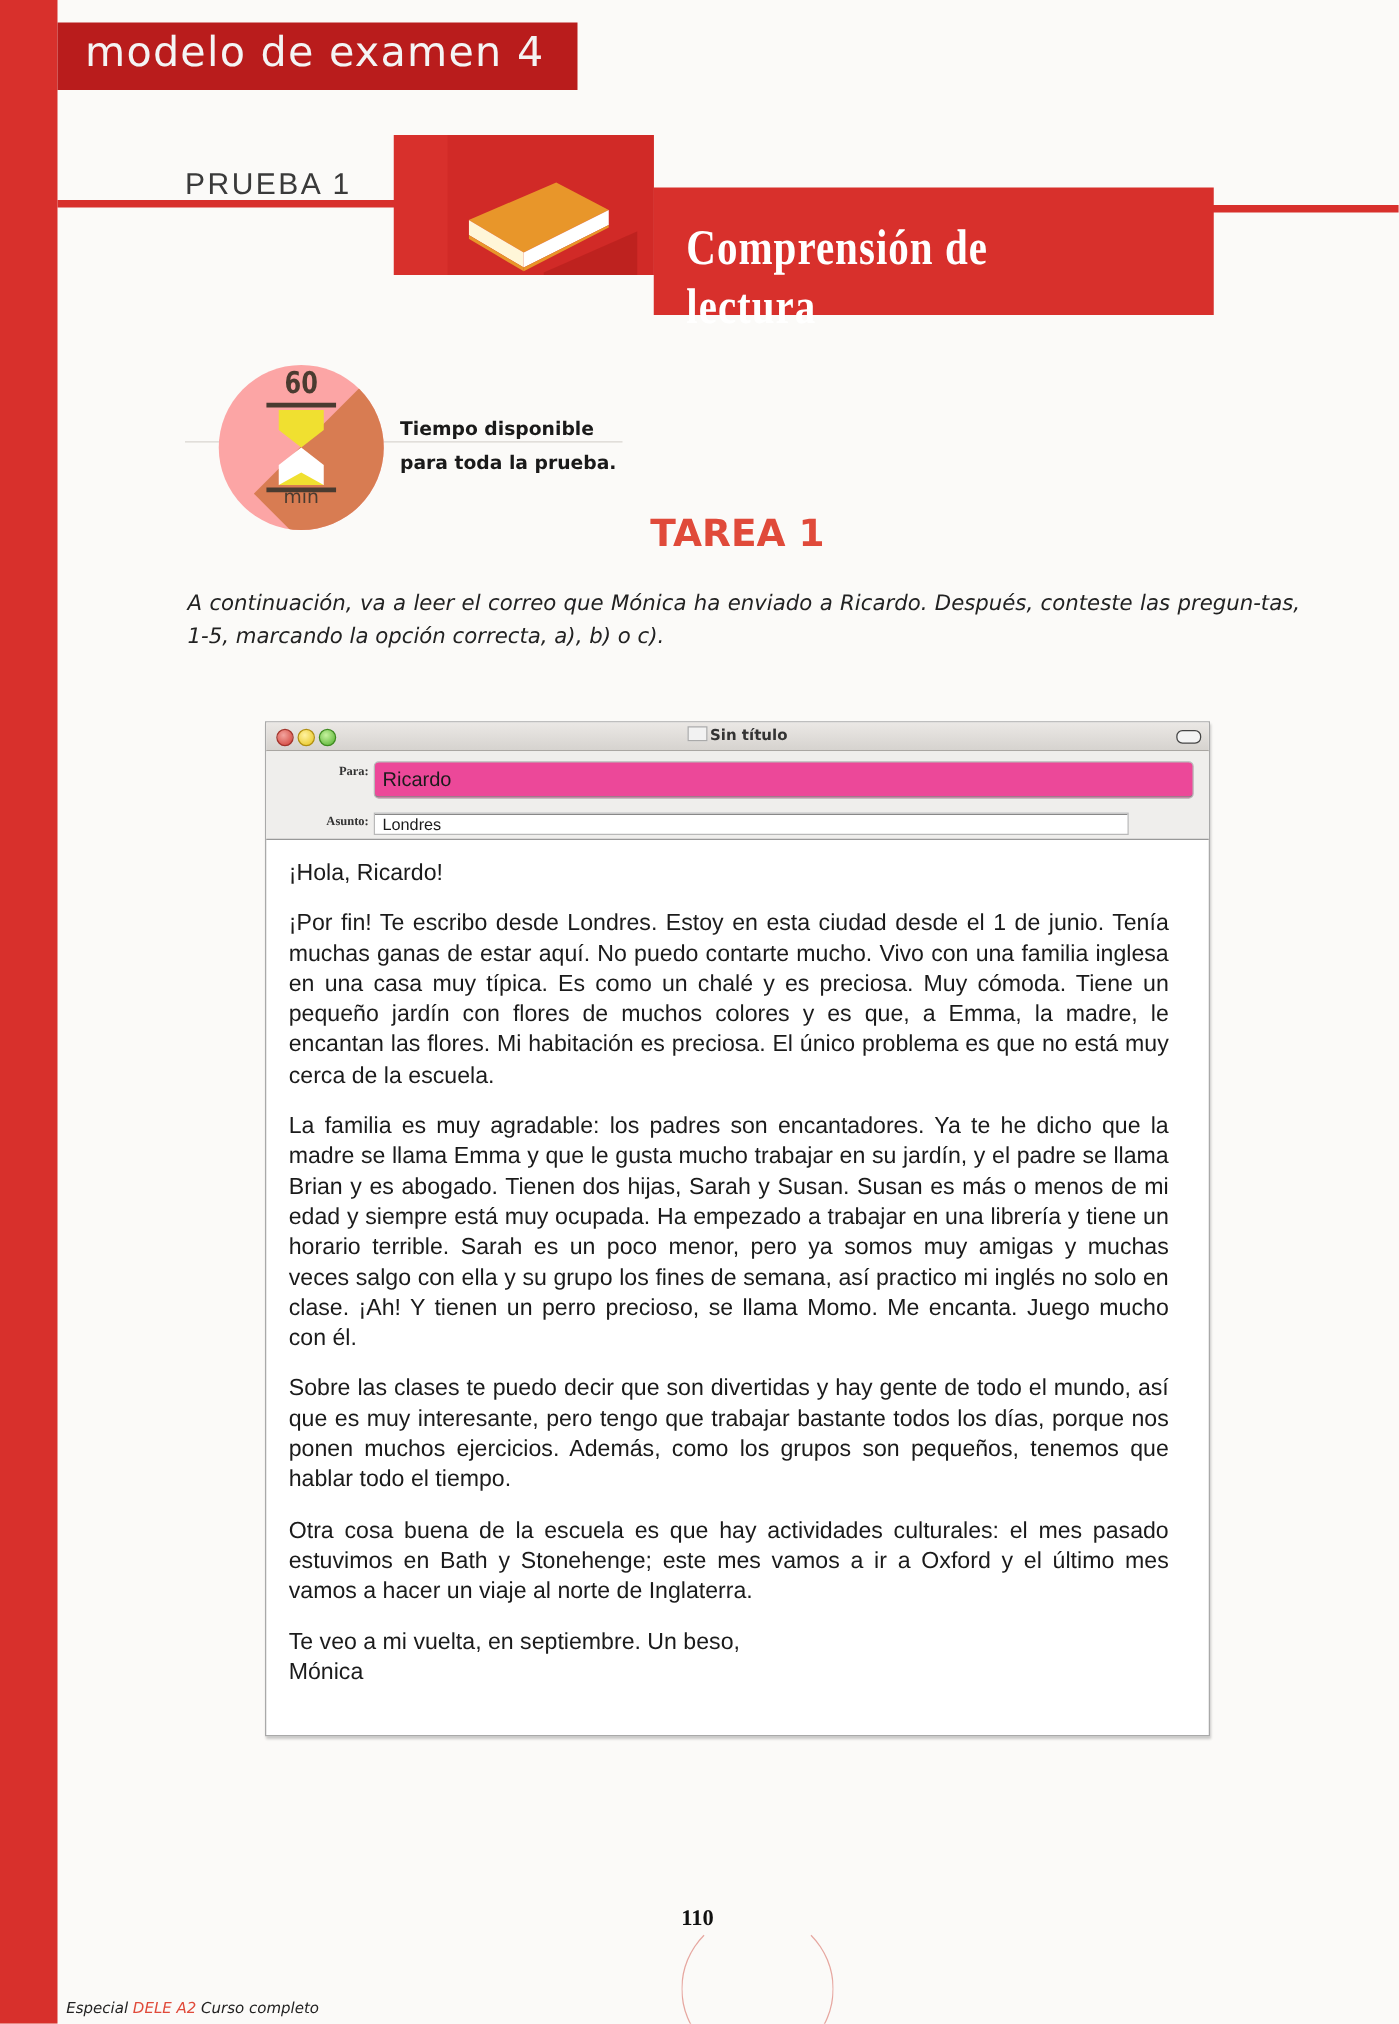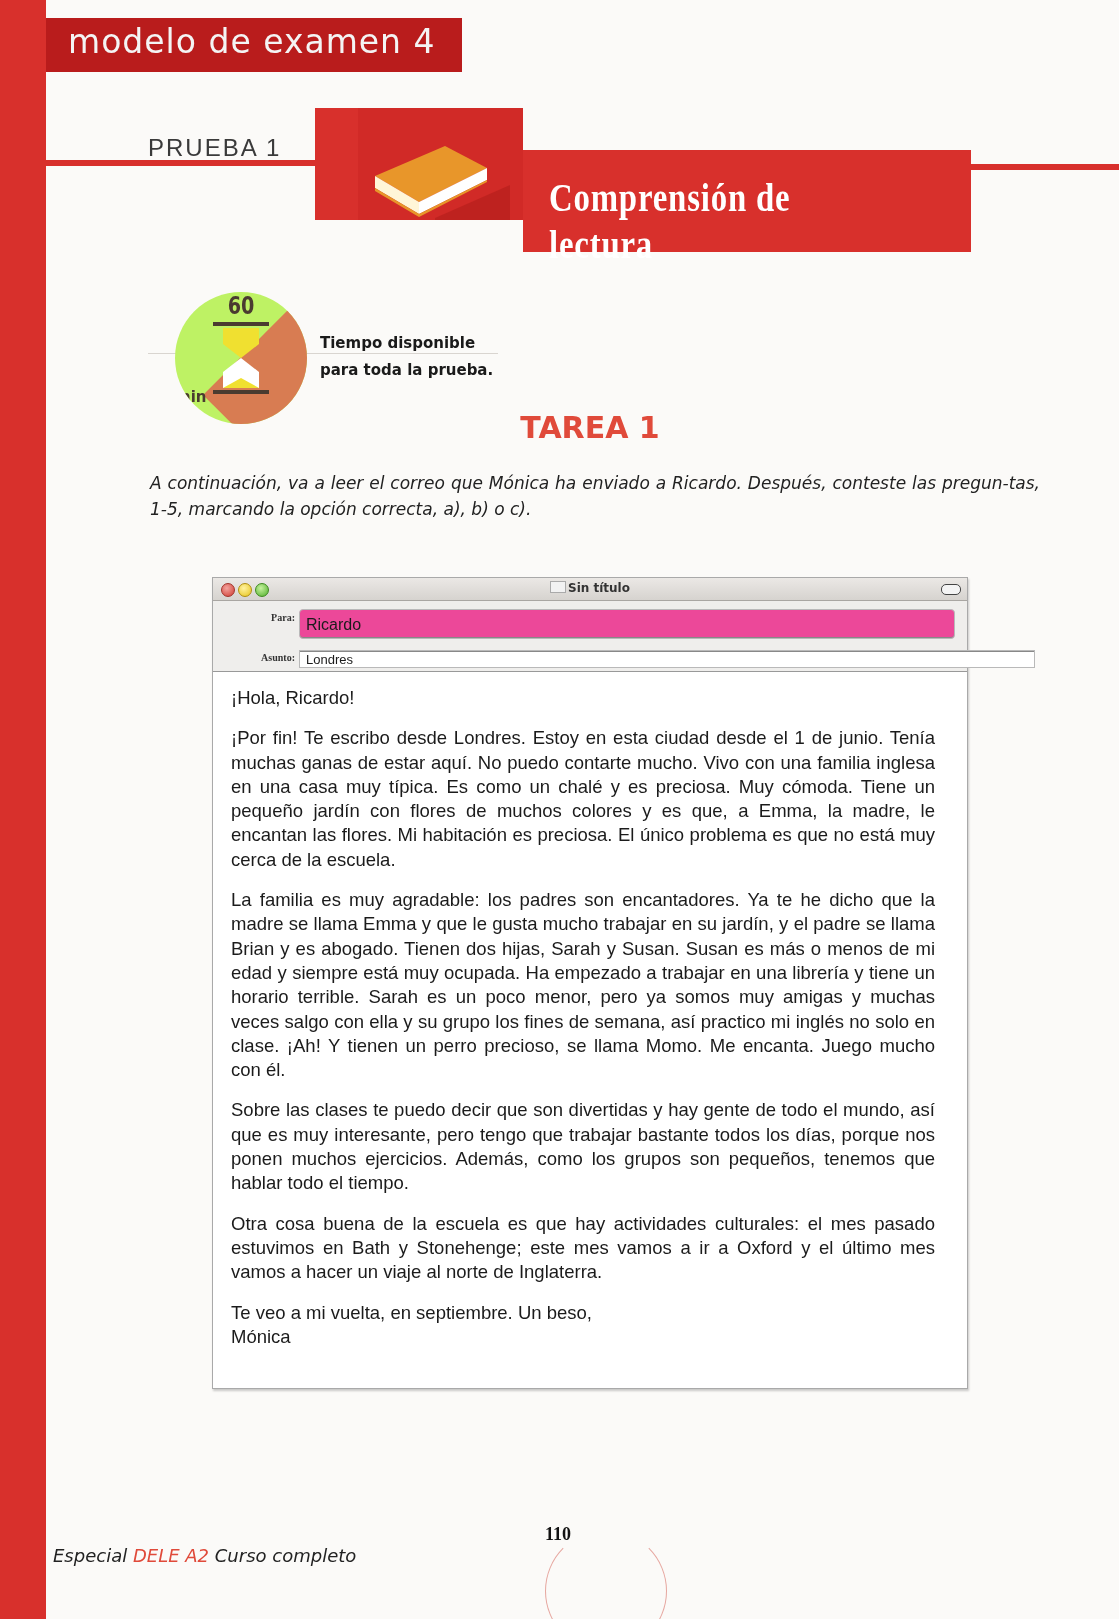--- a/index.html
+++ b/index.html
@@ -39,33 +39,33 @@
   .banner .txt {
     position: absolute; left: 26px; top: 24px;
     font-family: "Liberation Serif", serif; font-weight: bold; font-size: 40px;
     color: #fff; transform: scaleX(0.82); transform-origin: left center; letter-spacing: 1px;
   }
   .book-icon { position: absolute; left: 375px; top: 130px; width: 135px; height: 90px; }
 
   .timer-line { position: absolute; left: 148px; top: 353px; width: 350px; height: 1px; background: #d9d5d0; }
   .timer-circle {
     position: absolute; left: 175px; top: 292px; width: 132px; height: 132px; border-radius: 50%;
-    background: #bef264; overflow: hidden;
+    background: #fca5a5; overflow: hidden;
   }
   .timer-circle .shade {
     position: absolute; left: 60px; top: 40px; width: 120px; height: 140px; background: #d87c52; transform: rotate(-45deg);
   }
   .timer-num {
     position: absolute; left: 0; width: 132px; top: 0; text-align: center;
     font-family: "DejaVu Sans", sans-serif; font-weight: bold; font-size: 24px; color: #4a3b30;
     transform: scaleX(0.8);
   }
   .timer-unit {
-    position: absolute; left: 0; width: 132px; top: 96px; text-align: left;
-    font-family: "DejaVu Sans", sans-serif; font-weight: bold; font-size: 15px; color: #4a3b30;
+    position: absolute; left: 0; width: 132px; top: 96px; text-align: center;
+    font-family: "DejaVu Sans", sans-serif; font-weight: normal; font-size: 15px; color: #4a3b30;
   }
   .hourglass { position: absolute; left: 38px; top: 30px; width: 56px; height: 72px; }
   .timer-text {
     position: absolute; left: 320px; top: 330px; font-family: "DejaVu Sans", sans-serif;
     font-weight: bold; font-size: 15px; line-height: 27px; color: #1a1a1a;
   }
 
   .tarea {
     position: absolute; left: 0; width: 1180px; top: 410px; text-align: center;
     font-family: "DejaVu Sans", sans-serif; font-weight: bold; font-size: 30px; color: #e04a3a;
@@ -102,34 +102,34 @@
   .headers { position: absolute; left: 0; right: 0; top: 23px; height: 70px; background: #efeeec; border-bottom: 1px solid #999; }
   .hdr-label {
     position: absolute; font-family: Liberation Serif, serif; font-weight: bold; font-size: 10px; color: #333; text-align: right;
   }
   .to-field {
     position: absolute; left: 86px; top: 8px; width: 656px; height: 30px; background: #ec4899;
     border: 1px solid #b9b9b9; border-radius: 4px; box-shadow: inset 0 -1px 0 #888;
     font-family: "Liberation Sans", sans-serif; font-size: 16px; line-height: 30px; padding-left: 6px; box-sizing: border-box;
   }
   .subject-field {
-    position: absolute; left: 86px; top: 49px; width: 736px; height: 18px; background: #fff;
+    position: absolute; left: 86px; top: 49px; width: 604px; height: 18px; background: #fff;
     border: 1px solid #b9b9b9; box-shadow: inset 0 1px 0 #888;
     font-family: "Liberation Sans", sans-serif; font-size: 13px; line-height: 18px; padding-left: 6px; box-sizing: border-box;
   }
   .body {
     position: absolute; left: 18px; top: 108px; width: 704px;
     font-family: "Liberation Sans", sans-serif; font-size: 18.5px; line-height: 24.3px; color: #1b1b1b;
   }
   .body p { margin: 0 0 16px 0; text-align: justify; }
   .body p.nogap { margin-bottom: 0; }
 
   .footer {
-    position: absolute; left: 53px; top: 1545px;
-    font-family: "DejaVu Sans", sans-serif; font-style: italic; font-size: 18px; color: #222;
+    position: absolute; left: 53px; top: 1599px;
+    font-family: "DejaVu Sans", sans-serif; font-style: italic; font-size: 12px; color: #222;
   }
   .footer .accent { color: #e04a3a; }
   .page-arc {
     position: absolute; left: 545px; top: 1530px; width: 120px; height: 120px; border-radius: 50%;
     border: 1px solid #e6a69f; border-top-color: transparent;
   }
   .page-num {
     position: absolute; left: 545px; width: 120px; top: 1524px; text-align: left;
     font-family: "Liberation Serif", serif; font-weight: bold; font-size: 18px; color: #111;
   }

